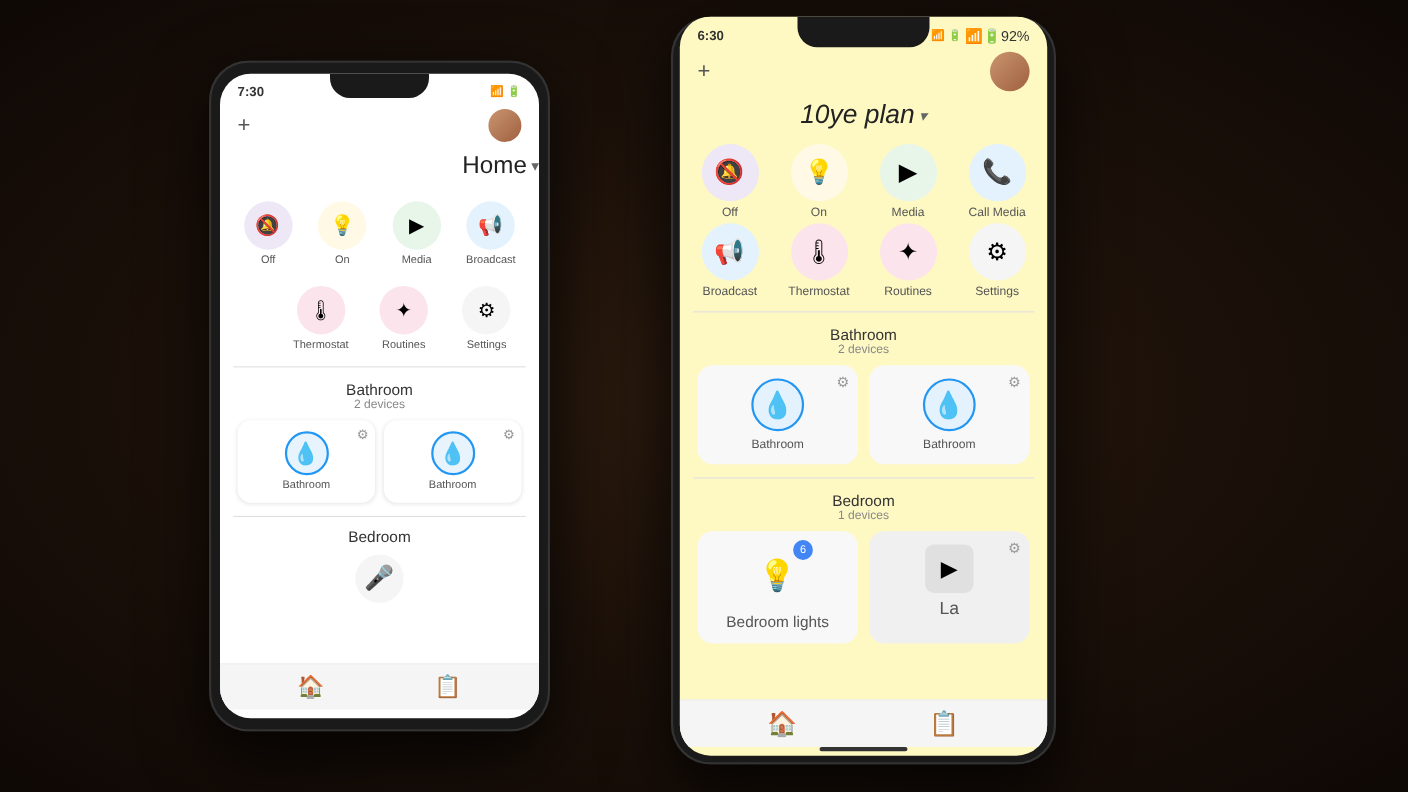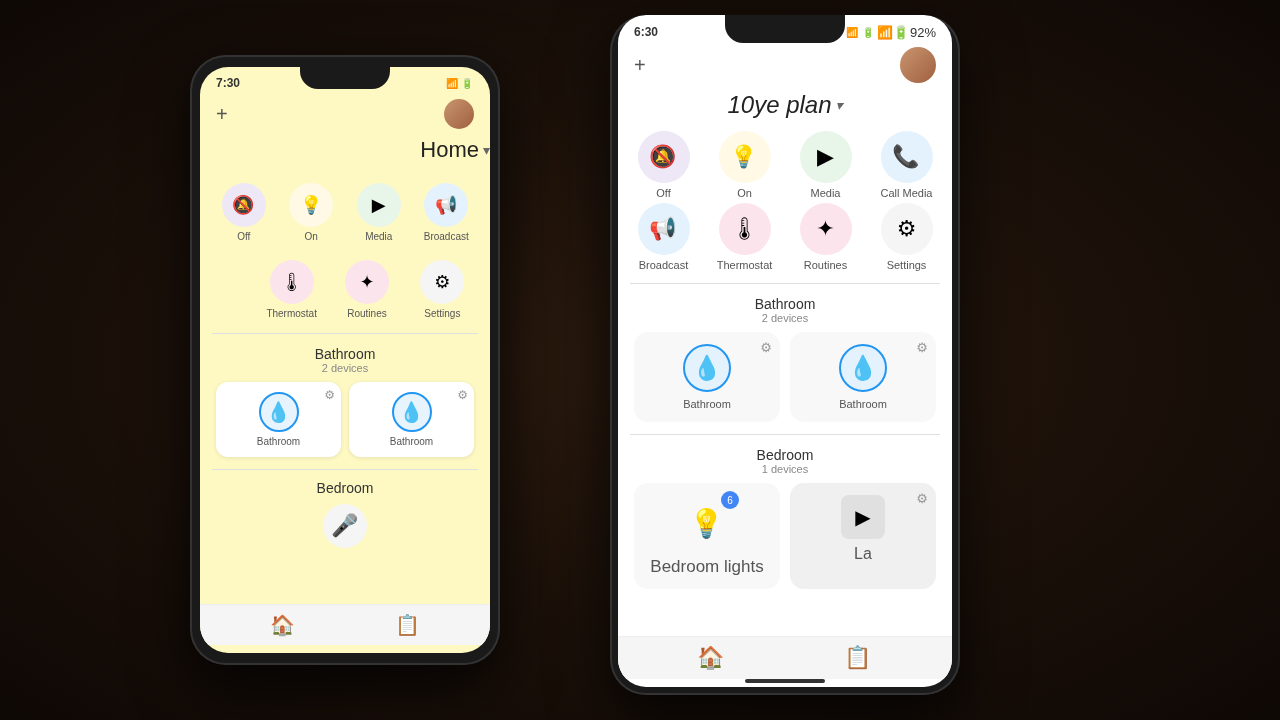--- a/index.html
+++ b/index.html
@@ -39,41 +39,41 @@
       background: #1a1a1a;
     }
 
     .phone-left .screen {
       position: absolute;
       top: 12px;
       left: 10px;
       right: 10px;
       bottom: 12px;
       border-radius: 28px;
-      background: #fef9c3;
+      background: #ffffff;
       overflow: hidden;
     }
 
     
     .phone-right {
       left: 610px;
       top: 15px;
       width: 350px;
       height: 680px;
       background: #1a1a1a;
     }
 
     .phone-right .screen {
       position: absolute;
       top: 0;
       left: 8px;
       right: 8px;
       bottom: 8px;
       border-radius: 28px;
-      background: #ffffff;
+      background: #fef9c3;
       overflow: hidden;
     }
 
     
     .notch {
       position: absolute;
       top: 0;
       left: 50%;
       transform: translateX(-50%);
       width: 120px;
@@ -592,21 +592,21 @@
     <div class="room-section" style="padding-bottom:50px;">
       <div class="room-title">Bedroom</div>
       <div class="room-subtitle">1 devices</div>
       <div style="display:grid;grid-template-columns:1fr 1fr;gap:10px;">
 
         <div style="background:#f8f8f8;border-radius:14px;padding:12px;display:flex;flex-direction:column;align-items:center;gap:6px;position:relative;">
           <div class="bedroom-lights-icon">
             <span class="light-bulb-emoji">💡</span>
             <span class="badge-count">6</span>
           </div>
-          <span style="font-size:17px;color:#555;text-align:right;">Bedroom lights</span>
+          <span style="font-size:14px;color:#555;text-align:right;">Bedroom lights</span>
         </div>
 
         <div class="play-card">
           <span style="position:absolute;top:8px;right:8px;font-size:13px;color:#999;">⚙</span>
           <div class="play-icon-circle">▶</div>
           <span style="font-size:16px;color:#555;">La</span>
         </div>
       </div>
     </div>
 

